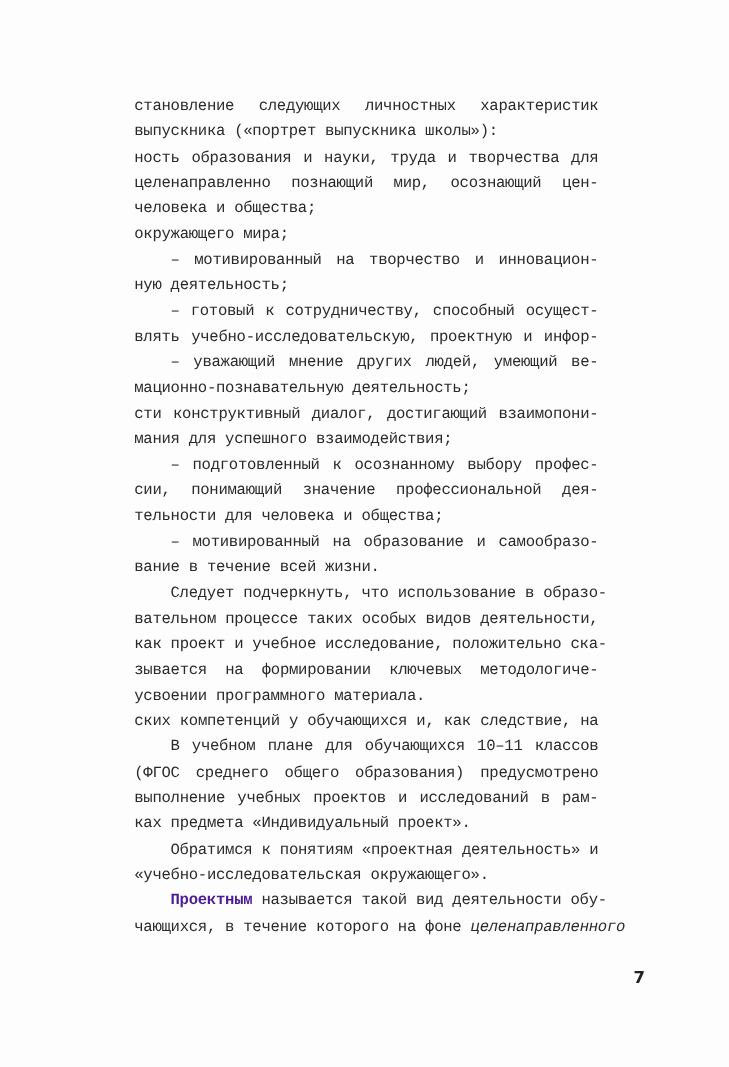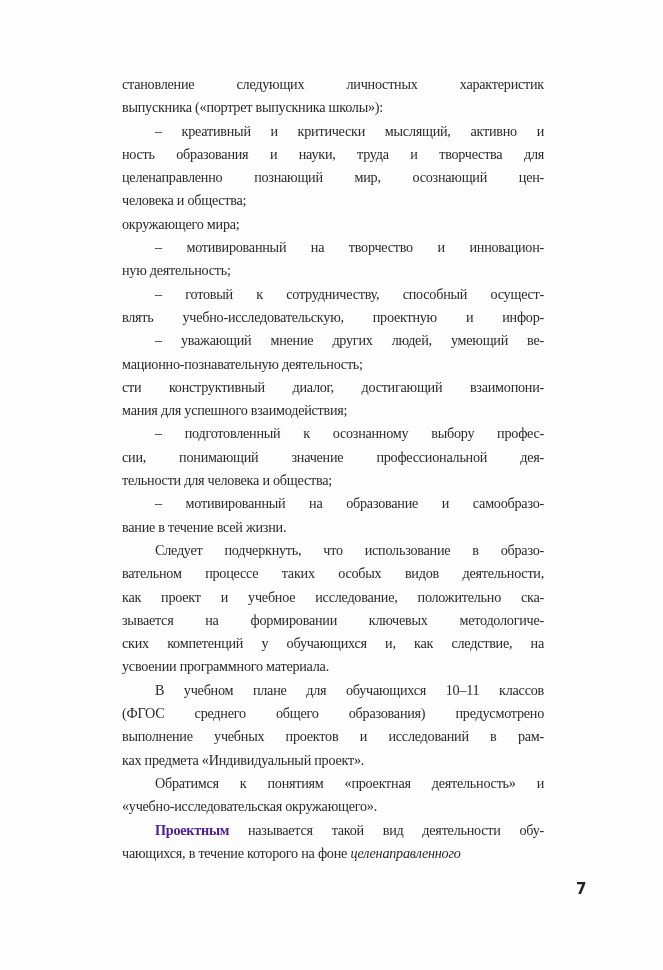--- a/index.html
+++ b/index.html
@@ -1,41 +1,40 @@
 <!DOCTYPE html>
 <html><head>
 <meta charset="utf-8">
 <style>
   html, body { margin: 0; padding: 0; background: #ffffff; }
   body { width: 663px; height: 970px; position: relative; overflow: hidden; }
   .page { position: absolute; left: 0; top: 0; width: 663px; height: 970px; background: #fdfdfd; }
   .text-block {
-    position: absolute; left: 122px; top: 73px; width: 422px;
-    font-family: Liberation Serif, serif; font-size: 14.2px; line-height: 23.3px;
+    position: absolute; left: 122px; top: 86px; width: 422px;
+    font-family: Liberation Mono, monospace; font-size: 14.2px; line-height: 23.3px;
     color: #2a2a2a; letter-spacing: -0.25px;
   }
   .ln { display: block; height: 23.3px; white-space: nowrap; text-align: justify; text-align-last: justify; }
   .ln.last { text-align-last: left; }
   .ln.indent { padding-left: 33px; }
   .bold { font-weight: bold; color: #4c1d95; }
   .ital { font-style: italic; margin-top: 44px; }
   .page-number {
     position: absolute; left: 576px; top: 880px;
     font-family: "DejaVu Sans", sans-serif; font-weight: bold; font-size: 15px; color: #222;
   }
 </style>
 </head>
 <body>
 
 <div class="page">
   <div class="text-block" id="text-block">
 
     <span class="ln">становление следующих личностных характеристик</span>
       <span class="ln last">выпускника («портрет выпускника школы»):</span>
-      <span class="ln indent">– креативный и критически мыслящий, активно и</span>
       <span class="ln">ность образования и науки, труда и творчества для</span>
       <span class="ln">целенаправленно познающий мир, осознающий цен-</span>
       <span class="ln last">человека и общества;</span>
       <span class="ln last">окружающего мира;</span>
       <span class="ln indent">– мотивированный на творчество и инновацион-</span>
       <span class="ln last">ную деятельность;</span>
       <span class="ln indent">– готовый к сотрудничеству, способный осущест-</span>
       <span class="ln">влять учебно-исследовательскую, проектную и инфор-</span>
       <span class="ln indent">– уважающий мнение других людей, умеющий ве-</span>
       <span class="ln last">мационно-познавательную деятельность;</span>
@@ -43,22 +42,22 @@
       <span class="ln last">мания для успешного взаимодействия;</span>
       <span class="ln indent">– подготовленный к осознанному выбору профес-</span>
       <span class="ln">сии, понимающий значение профессиональной дея-</span>
       <span class="ln last">тельности для человека и общества;</span>
       <span class="ln indent">– мотивированный на образование и самообразо-</span>
       <span class="ln last">вание в течение всей жизни.</span>
       <span class="ln indent">Следует подчеркнуть, что использование в образо-</span>
       <span class="ln">вательном процессе таких особых видов деятельности,</span>
       <span class="ln">как проект и учебное исследование, положительно ска-</span>
       <span class="ln">зывается на формировании ключевых методологиче-</span>
+      <span class="ln last">усвоении программного материала.</span>
       <span class="ln">ских компетенций у обучающихся и, как следствие, на</span>
-      <span class="ln last">усвоении программного материала.</span>
       <span class="ln indent">В учебном плане для обучающихся 10–11 классов</span>
       <span class="ln">(ФГОС среднего общего образования) предусмотрено</span>
       <span class="ln">выполнение учебных проектов и исследований в рам-</span>
       <span class="ln last">ках предмета «Индивидуальный проект».</span>
       <span class="ln indent">Обратимся к понятиям «проектная деятельность» и</span>
       <span class="ln last">«учебно-исследовательская окружающего».</span>
       <span class="ln indent"><span class="bold">Проектным</span><span> называется такой вид деятельности обу-</span></span>
     <span class="ln last"><span>чающихся, в течение которого на фоне </span><span class="ital">целенаправленного</span></span>
   </div>
   <div class="page-number">7</div>

